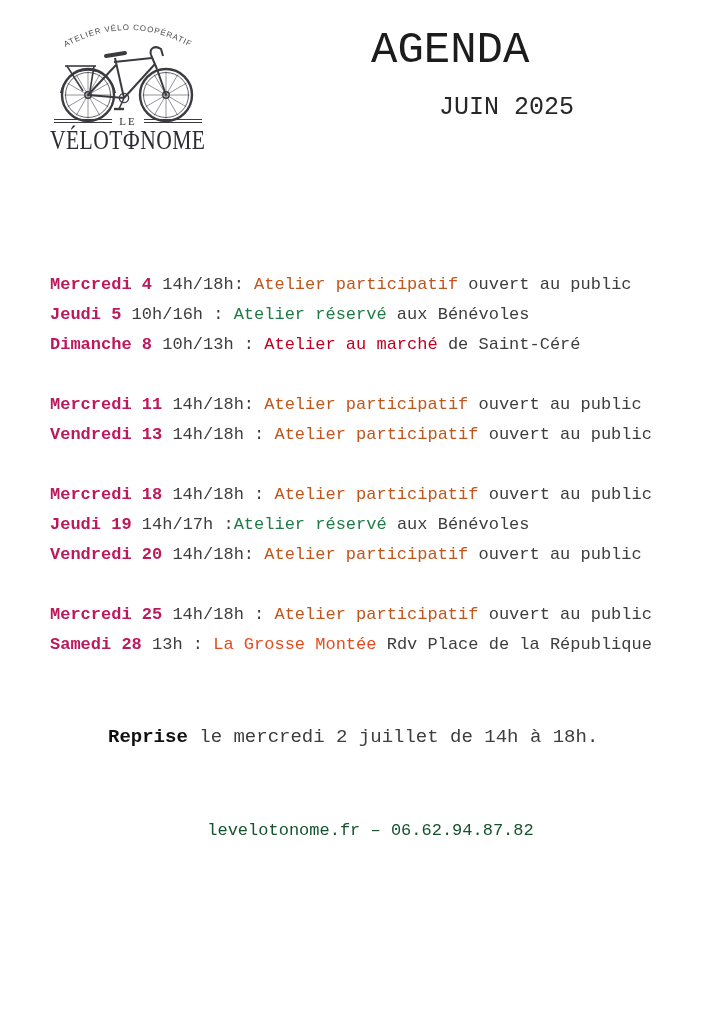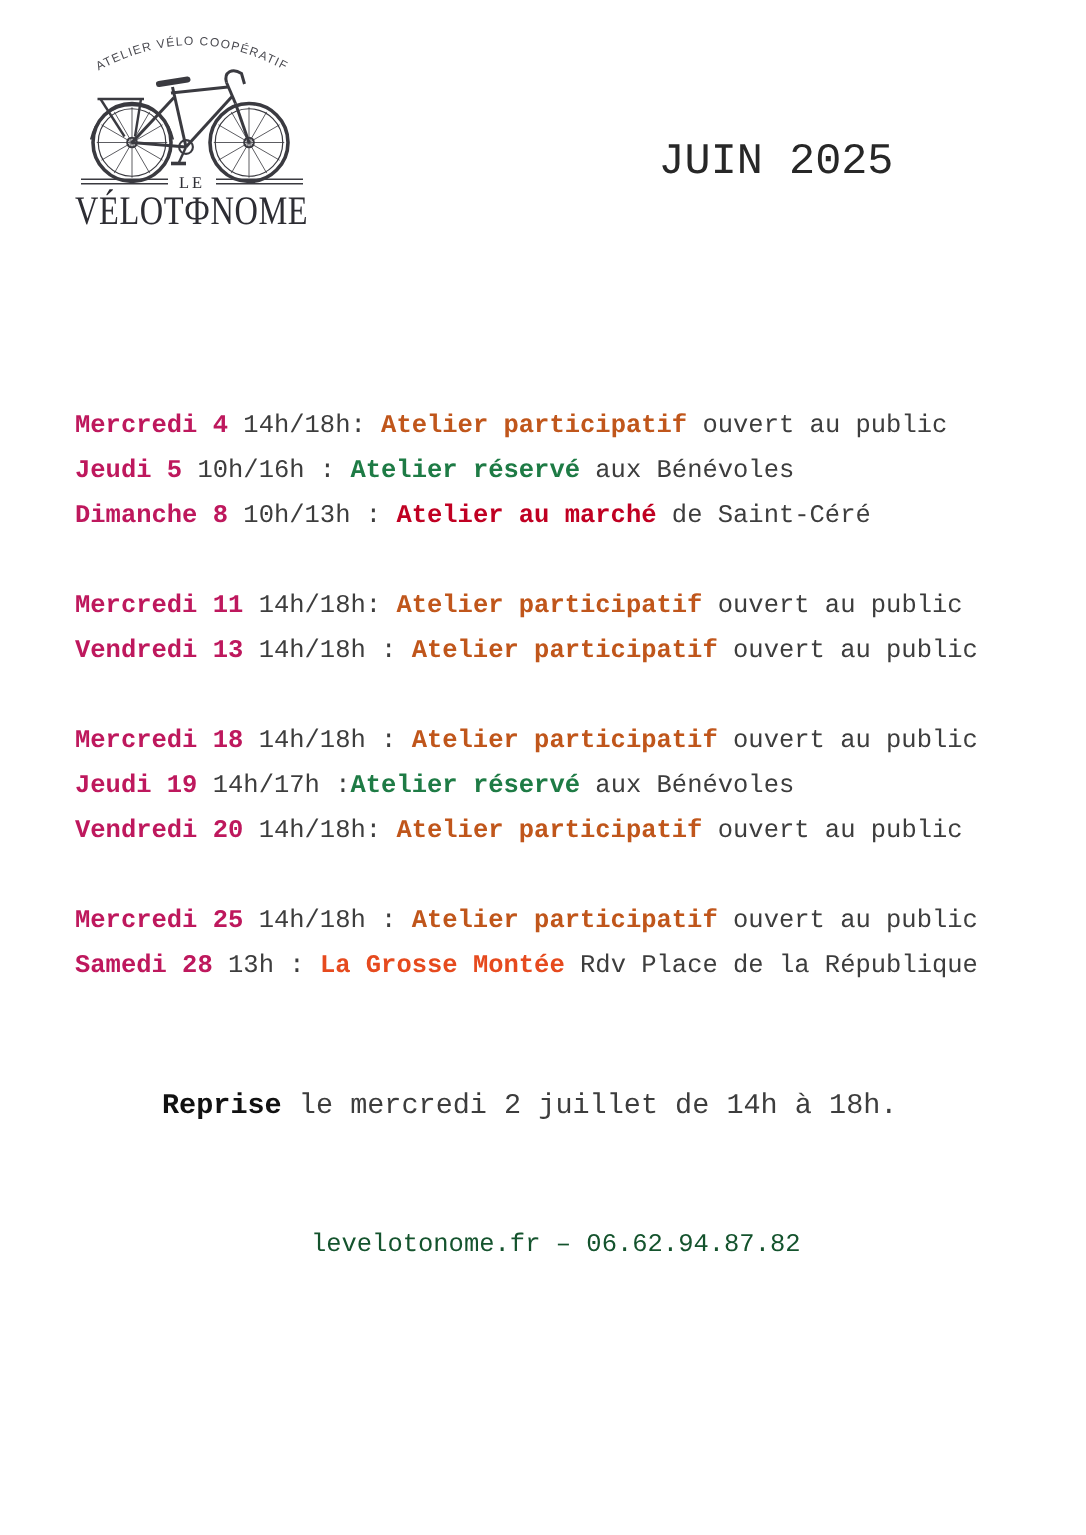--- a/index.html
+++ b/index.html
@@ -16,28 +16,28 @@
   .sketch{stroke:#3a3a40;fill:none;}
   .brand{position:absolute;left:0px;top:110px;white-space:nowrap;
          font-family:"Liberation Serif","DejaVu Serif",serif;font-size:27px;line-height:32px;
          color:#2d2d33;font-weight:500;transform:scaleX(0.80);transform-origin:left center;
          letter-spacing:0.5px;}
 
   
   .title{position:absolute;left:371px;top:26px;margin:0;font-weight:400;
          font-size:44px;line-height:48px;color:#1c1c1c;letter-spacing:0px;}
   .subtitle{position:absolute;left:439px;top:92px;margin:0;font-weight:400;
-            font-size:29px;line-height:32px;color:#272727;}
+            font-size:25px;line-height:32px;color:#272727;}
 
   
   .agenda{position:absolute;left:50px;top:270px;font-size:17px;color:#3d3d3d;white-space:pre;}
   .group{margin-bottom:30px;}
   .event-line{height:30px;line-height:30px;}
   .day{font-weight:700;color:#be185d;}
-  .etitle{font-weight:700;}
+  .etitle{font-weight:400;}
 
   
   .reprise{position:absolute;left:108px;top:722px;margin:0;font-size:19px;line-height:30px;
            color:#3d3d3d;white-space:pre;}
   .reprise strong{font-weight:700;color:#111111;}
 
   
   .footer{position:absolute;left:0;top:816px;width:724px;box-sizing:border-box;
           padding-left:17px;text-align:center;font-size:17px;line-height:30px;color:#14532d;}
 </style>
@@ -114,20 +114,21 @@
           <line x1="4" y1="108.5" x2="62" y2="108.5"></line>
           <line x1="94" y1="105.5" x2="152" y2="105.5"></line>
           <line x1="94" y1="108.5" x2="152" y2="108.5"></line>
         </g>
         <text class="le-text" x="78" y="111" text-anchor="middle">LE</text>
       </g>
     </svg>
     <div class="brand"><span>VÉLOT</span><span class="lock-o">Ф</span><span>NOME</span></div>
   </div>
 
+  <h1 class="title">AGENDA</h1>
   <h2 class="subtitle">JUIN 2025</h2>
 
   <div id="agenda-list" class="agenda"><div class="group"><div class="event-line"><span class="day">Mercredi 4</span><span class="mid"> 14h/18h: </span><span class="etitle" style="color: rgb(192, 86, 27);">Atelier participatif</span><span class="mid"> ouvert au public</span></div><div class="event-line"><span class="day">Jeudi 5</span><span class="mid"> 10h/16h : </span><span class="etitle" style="color: rgb(30, 123, 69);">Atelier réservé</span><span class="mid"> aux Bénévoles</span></div><div class="event-line"><span class="day">Dimanche 8</span><span class="mid"> 10h/13h : </span><span class="etitle" style="color: rgb(192, 0, 34);">Atelier au marché</span><span class="mid"> de Saint-Céré</span></div></div><div class="group"><div class="event-line"><span class="day">Mercredi 11</span><span class="mid"> 14h/18h: </span><span class="etitle" style="color: rgb(192, 86, 27);">Atelier participatif</span><span class="mid"> ouvert au public</span></div><div class="event-line"><span class="day">Vendredi 13</span><span class="mid"> 14h/18h : </span><span class="etitle" style="color: rgb(192, 86, 27);">Atelier participatif</span><span class="mid"> ouvert au public</span></div></div><div class="group"><div class="event-line"><span class="day">Mercredi 18</span><span class="mid"> 14h/18h : </span><span class="etitle" style="color: rgb(192, 86, 27);">Atelier participatif</span><span class="mid"> ouvert au public</span></div><div class="event-line"><span class="day">Jeudi 19</span><span class="mid"> 14h/17h :</span><span class="etitle" style="color: rgb(30, 123, 69);">Atelier réservé</span><span class="mid"> aux Bénévoles</span></div><div class="event-line"><span class="day">Vendredi 20</span><span class="mid"> 14h/18h: </span><span class="etitle" style="color: rgb(192, 86, 27);">Atelier participatif</span><span class="mid"> ouvert au public</span></div></div><div class="group"><div class="event-line"><span class="day">Mercredi 25</span><span class="mid"> 14h/18h : </span><span class="etitle" style="color: rgb(192, 86, 27);">Atelier participatif</span><span class="mid"> ouvert au public</span></div><div class="event-line"><span class="day">Samedi 28</span><span class="mid"> 13h : </span><span class="etitle" style="color: rgb(230, 74, 30);">La Grosse Montée</span><span class="mid"> Rdv Place de la République</span></div></div></div>
 
   <p class="reprise"><strong>Reprise</strong><span> le mercredi 2 juillet de 14h à 18h.</span></p>
 
   <div class="footer">
     <div>levelotonome.fr – 06.62.94.87.82</div>
   </div>
 

